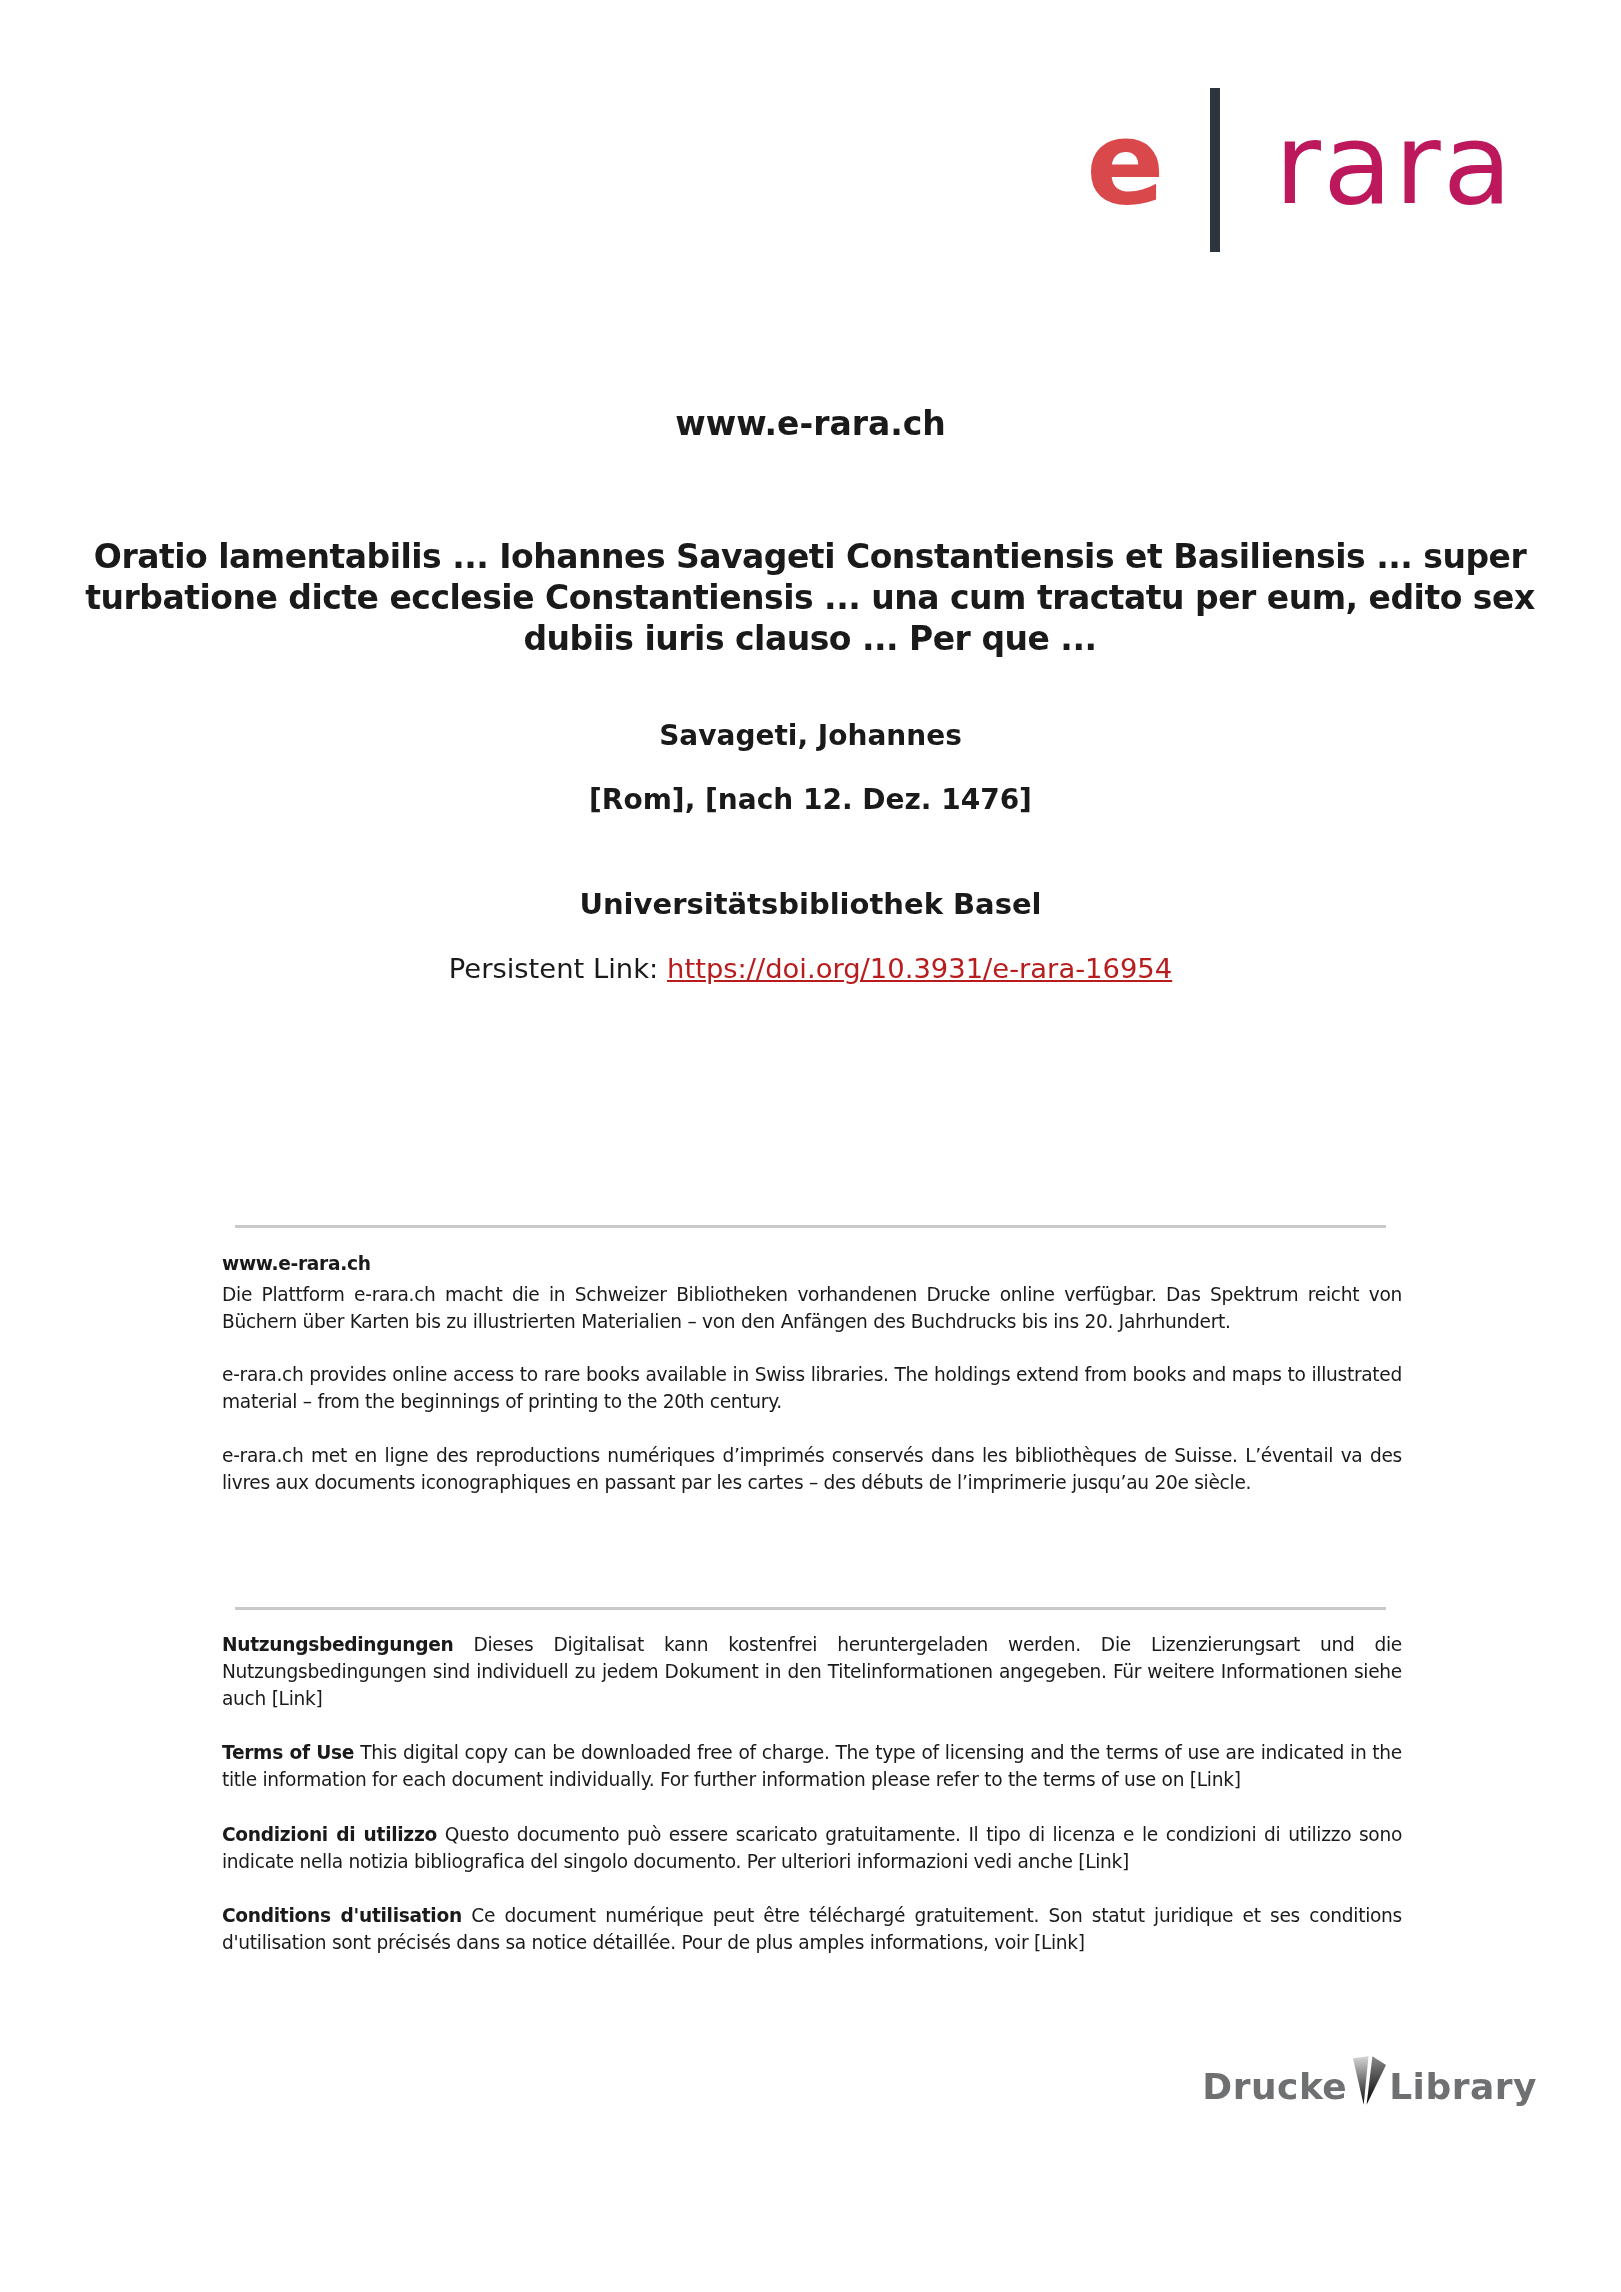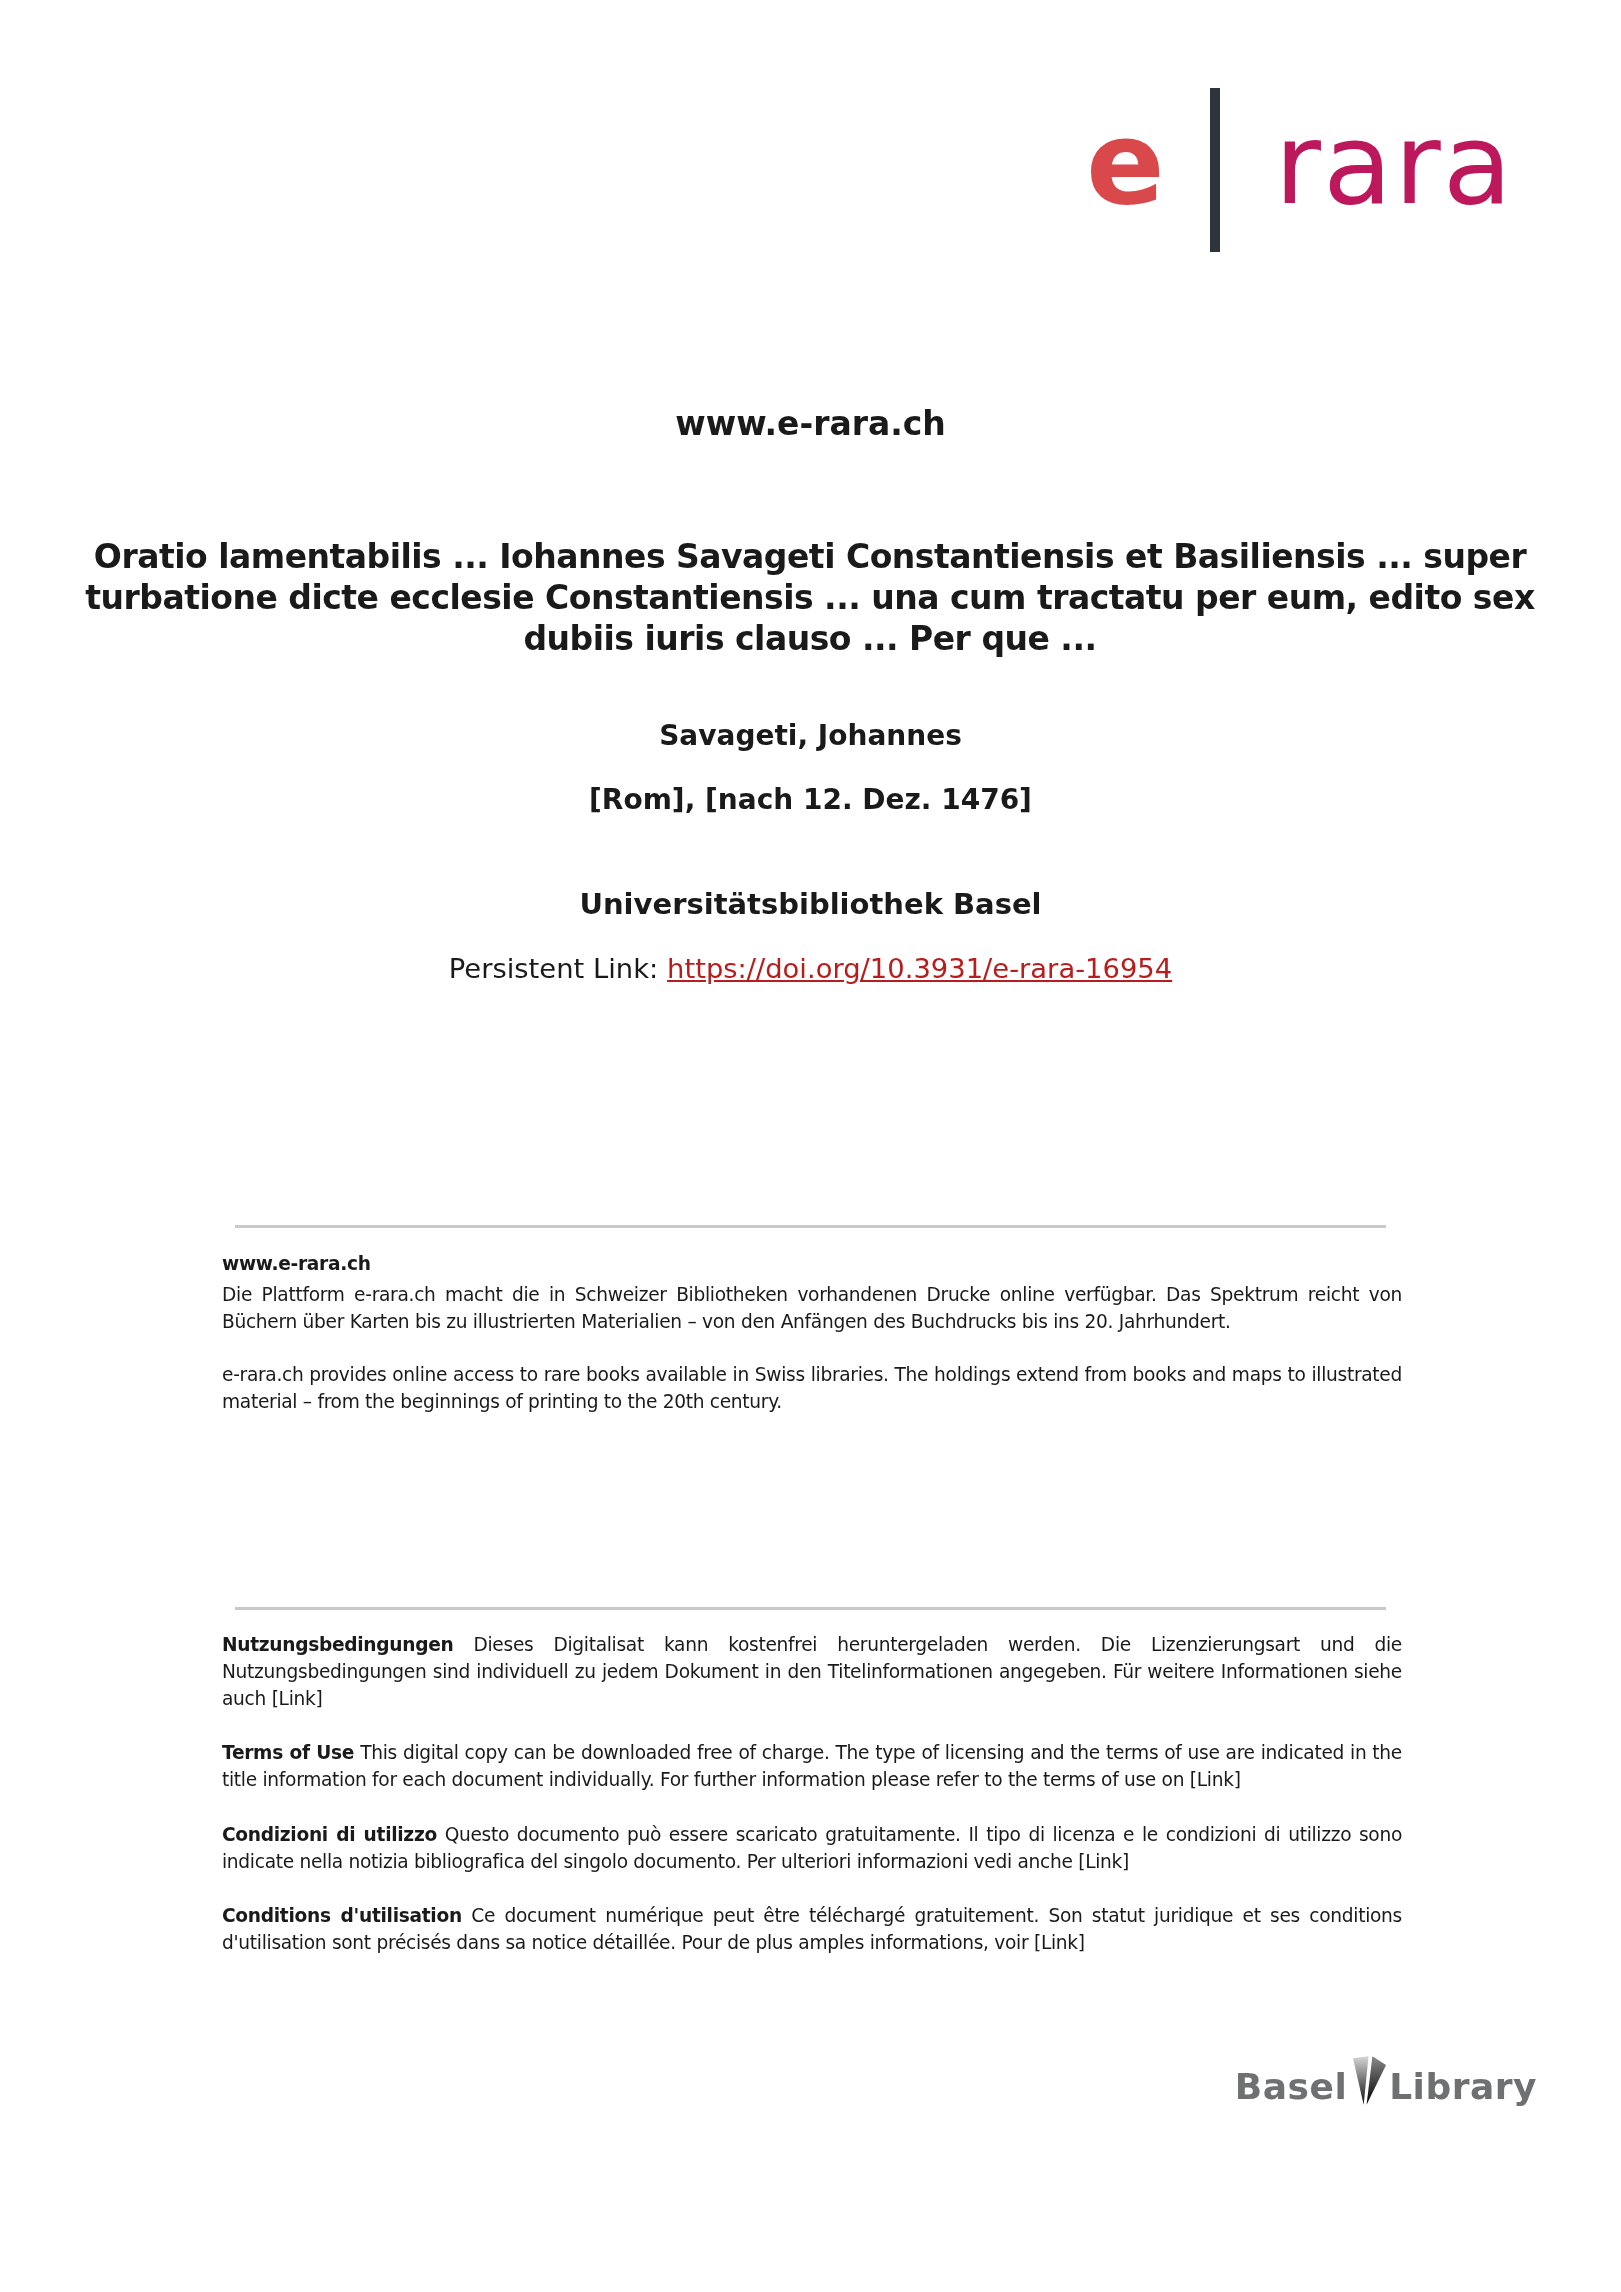--- a/index.html
+++ b/index.html
@@ -72,20 +72,21 @@
   <span>Persistent Link:</span>
   <a>https://doi.org/10.3931/e-rara-16954</a>
 </div>
 
 <div class="rule" id="rule1"></div>
 
 <div class="text-col" id="about">
   <h3 class="about-heading">www.e-rara.ch</h3>
   <p class="para">Die Plattform e-rara.ch macht die in Schweizer Bibliotheken vorhandenen Drucke online verfügbar. Das Spektrum reicht von Büchern über Karten bis zu illustrierten Materialien – von den Anfängen des Buchdrucks bis ins 20. Jahrhundert.</p>
   <p class="para">e-rara.ch provides online access to rare books available in Swiss libraries. The holdings extend from books and maps to illustrated material – from the beginnings of printing to the 20th century.</p>
+  <p class="para">e-rara.ch met en ligne des reproductions numériques d’imprimés conservés dans les bibliothèques de Suisse. L’éventail va des livres aux documents iconographiques en passant par les cartes – des débuts de l’imprimerie jusqu’au 20e siècle.</p>
 </div>
 
 <div class="rule" id="rule2"></div>
 
 <div class="text-col" id="terms">
   <p class="para">
     <strong class="lead">Nutzungsbedingungen</strong>
     <span>Dieses Digitalisat kann kostenfrei heruntergeladen werden. Die Lizenzierungsart und die Nutzungsbedingungen sind individuell zu jedem Dokument in den Titelinformationen angegeben. Für weitere Informationen siehe auch</span>
     <span class="link-ref">[Link]</span>
   </p>
@@ -100,21 +101,21 @@
     <span class="link-ref">[Link]</span>
   </p>
   <p class="para">
     <strong class="lead">Conditions d'utilisation</strong>
     <span>Ce document numérique peut être téléchargé gratuitement. Son statut juridique et ses conditions d'utilisation sont précisés dans sa notice détaillée. Pour de plus amples informations, voir</span>
     <span class="link-ref">[Link]</span>
   </p>
 </div>
 
 <div class="vl">
-  <span class="vl-word">Basel</span>
+  <span class="vl-word">Drucke</span>
   <svg class="vl-icon" viewBox="0 0 36 50">
     <defs>
       <linearGradient id="vlg1" x1="0" y1="0" x2="0" y2="1">
         <stop offset="0" stop-color="#d6d6d6"></stop>
         <stop offset="1" stop-color="#0d0d0d"></stop>
       </linearGradient>
       <linearGradient id="vlg2" x1="0" y1="0" x2="0" y2="1">
         <stop offset="0" stop-color="#8a8a8a"></stop>
         <stop offset="1" stop-color="#000000"></stop>
       </linearGradient>

